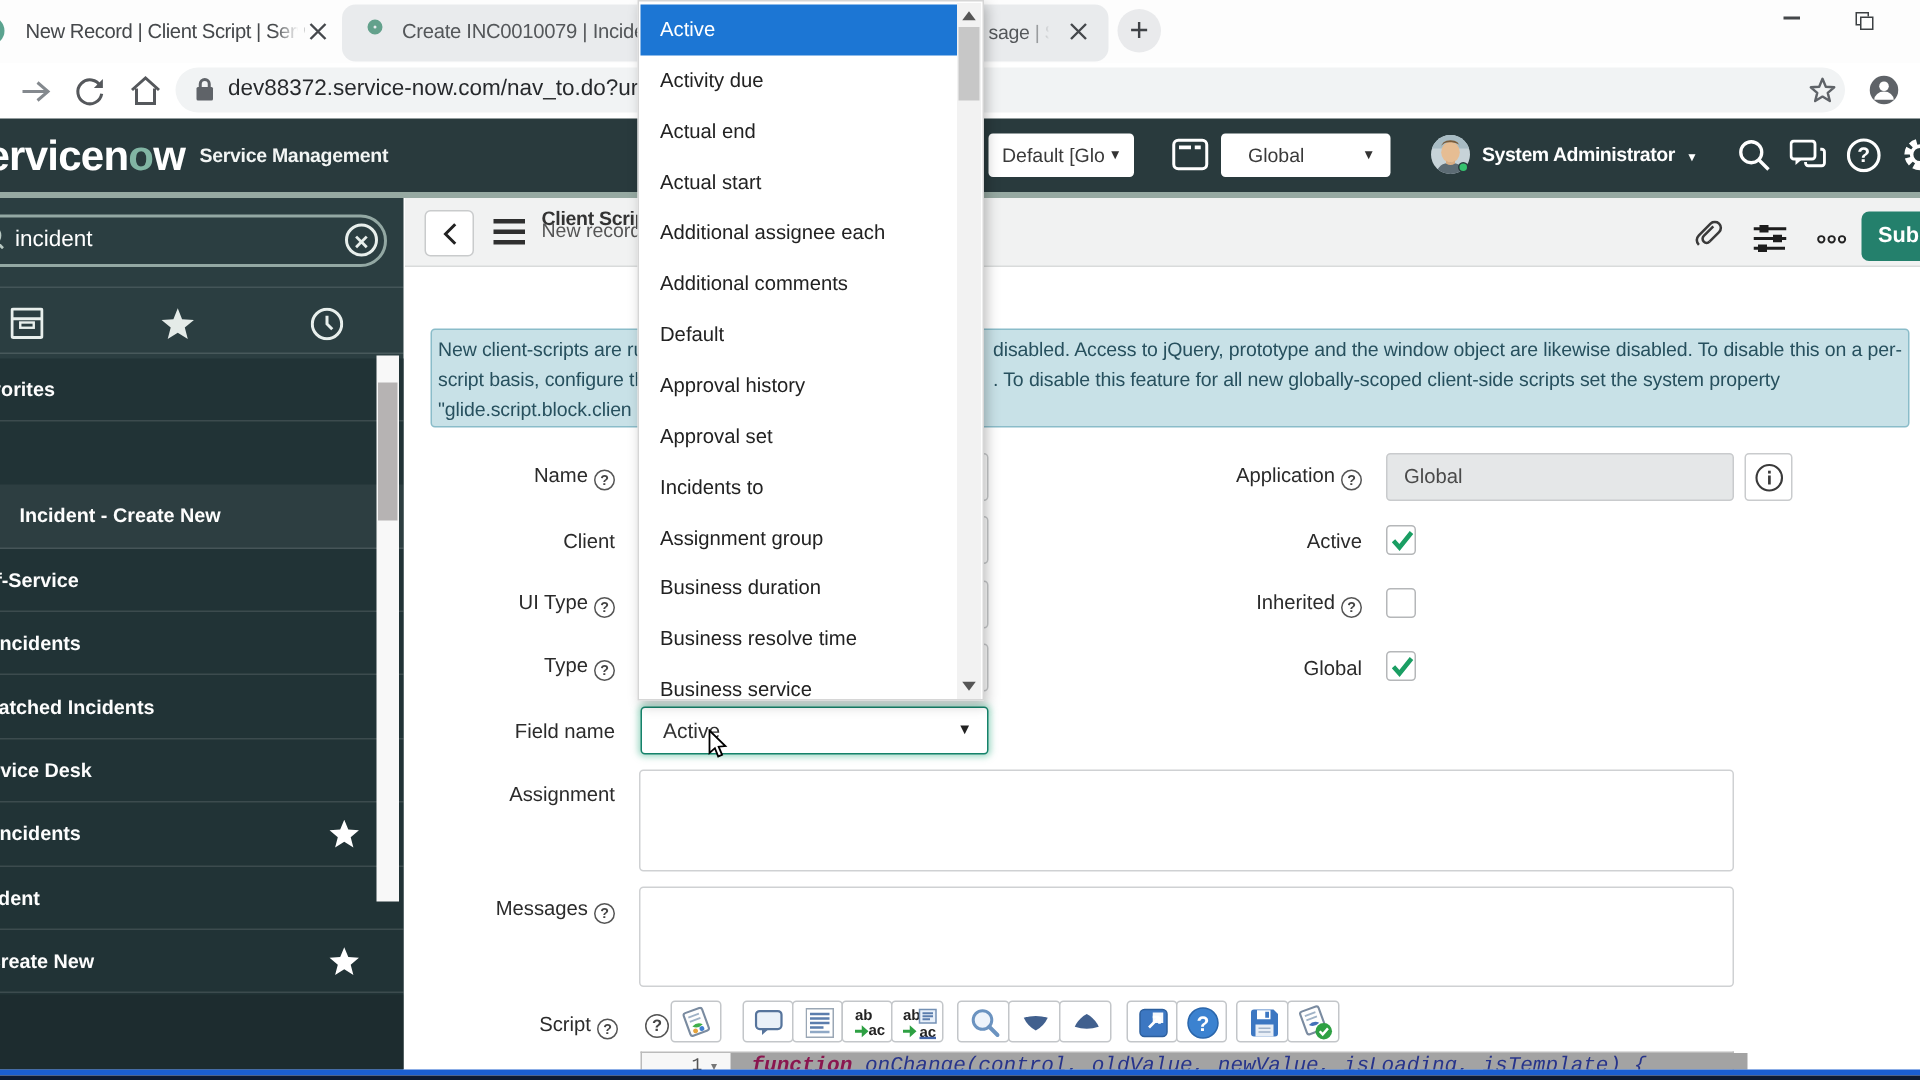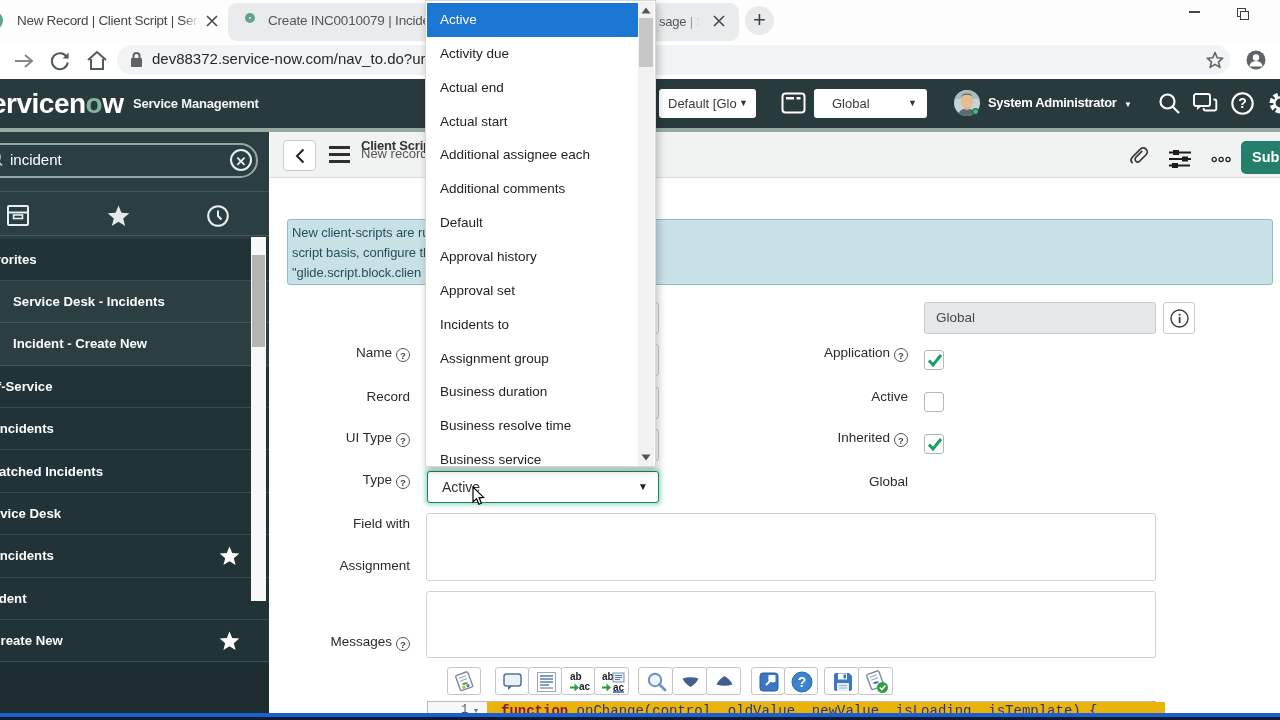--- a/index.html
+++ b/index.html
@@ -66,37 +66,37 @@
 #hamb div { position:absolute; left:0; width:21px; height:3.4px; background:#2f2f2f; }
 #title1 { position:absolute; left:91px; top:6px; font-size:13px; letter-spacing:-0.2px; font-weight:bold; color:#333; }
 #title2 { position:absolute; left:91px; top:14px; font-size:13px; color:#555; }
 #subm { position:absolute; left:971px; top:9px; width:39px; height:33px; background:#24806c; border-radius:5px 0 0 5px; color:#fff; font-weight:bold; font-size:14.5px; line-height:33px; padding-left:11px; }
 #dots3 { position:absolute; left:941px; top:24px; }
 
 #banner { position:absolute; left:17px; top:87px; width:986px; height:66px; background:#c8e1e7; border:1px solid #8abcc9; border-radius:3px; }
 .bline { position:absolute; white-space:nowrap; font-size:13px; letter-spacing:-0.08px; color:#27505e; }
 
 
-.flabel { position:absolute; font-size:13.5px; color:#2b2b2b; white-space:nowrap;margin-top:36px; }
+.flabel { position:absolute; font-size:13.5px; color:#2b2b2b; white-space:nowrap; }
 .qm { display:inline-block; width:14px; height:14px; border:1.2px solid #555; border-radius:50%; font-size:9.5px; line-height:13px; text-align:center; color:#444; font-weight:bold; vertical-align:-2px; margin-left:4px; }
 .finput { position:absolute; left:157px; width:232px; height:32px; background:#fff; border:1px solid #c9cbcd; border-radius:3px; }
 #fieldsel { position:absolute; left:157px; top:339px; width:232px; height:32px; background:#fff; border:1px solid #15826a; border-radius:3px; box-shadow:0 0 4px 1.5px rgba(73,181,145,0.5); font-size:14px; color:#333; line-height:30px; padding-left:14px; }
 #fieldsel .arr { position:absolute; right:10px; top:0px; font-size:10px; color:#222; line-height:30px; }
 #appinput { position:absolute; left:654px; top:170px; width:232px; height:32px; background:#e5e7e8; border:1px solid #c9cbcd; border-radius:3px; font-size:13.5px; color:#4a4a4a; line-height:30px; padding-left:11px; }
 #infobtn { position:absolute; left:893px; top:170px; width:32px; height:32px; background:#fff; border:1px solid #c9cbcd; border-radius:3px; }
 .cbox { position:absolute; left:654px; width:20px; height:20px; background:#fff; border:1px solid #b5b7b9; border-radius:3px; }
 textarea.ta { position:absolute; left:156px; width:730px; background:#fff; border:1px solid #cfd1d3; border-radius:3px; resize:none; }
 
 
 .tbtn { position:absolute; top:535px; height:28px; background:#fff; border:1px solid #c3c6c9; border-radius:3px; }
 #codetop { position:absolute; left:157px; top:569px; width:729px; height:12px; border:1px solid #bbb; border-bottom:none; background:#fff; }
 #gutter { position:absolute; left:158px; top:570px; width:59px; height:11px; background:#f7f7f7; }
 #lineno { position:absolute; left:191px; top:571px; font-size:12px; color:#555; font-family:"Liberation Mono",monospace; }
 #fold { position:absolute; left:204px; top:574px; font-size:8px; color:#777; }
-#codeline { position:absolute; left:217px; top:570px; width:678px; height:11px; background:#eab308; overflow:hidden; }
+#codeline { position:absolute; left:217px; top:570px; width:678px; height:11px; background:#a3a3a3; overflow:hidden;font-style:italic; }
 #codetext { position:absolute; left:14px; top:1px; font-family:"Liberation Mono",monospace; font-size:14px; white-space:pre; }
 
 
 #bluebar { left:0; top:713px; width:1280px; height:3.5px; background:#1b5fd0; }
 #navybar { left:0; top:716.5px; width:1280px; height:3.5px; background:#0e1b31; }
 
 
 #dropdown { left:425px; top:0; width:231px; height:467px; background:#fff; border:1px solid #d6d6d6; box-shadow:2px 3px 8px rgba(0,0,0,0.25); }
 .opt { position:absolute; left:1px; width:212px; height:34px; font-size:13.5px; color:#222; line-height:34px; padding-left:13px; }
 #opt0 { background:#1c76d4; color:#fff; top:3px; }
@@ -222,23 +222,20 @@
     <svg class="sb-ico" style="left:207px" width="22" height="22">
       <circle cx="11" cy="11" r="9.8" fill="none" stroke="#e8efec" stroke-width="2"></circle>
       <path d="M11 5.5 V11 L14.5 14.5" stroke="#e8efec" stroke-width="2" fill="none"></path>
     </svg>
     <div id="sb-sep1"></div>
       <div style="position:absolute;left:0;top:59px;width:270px;height:1px;background:rgba(255,255,255,0.12)"></div>
     <div id="sb-list">
         <div class="sbrow" style="top:0px;">
           <span class="txt" style="left:-22px">Favorites</span>
         </div>
-        <div class="sbrow" style="top:42.4px;background:rgba(255,255,255,0.055);">
-          <span class="txt" style="left:13px">Service Desk - Incidents</span>
-        </div>
         <div class="sbrow" style="top:84.8px;background:rgba(255,255,255,0.055);">
           <span class="txt" style="left:13px">Incident - Create New</span>
         </div>
         <div class="sbrow" style="top:127.19999999999999px;">
           <span class="txt" style="left:-23px">Self-Service</span>
         </div>
         <div class="sbrow" style="top:169.6px;">
           <span class="txt" style="left:-4px">Incidents</span>
         </div>
         <div class="sbrow" style="top:212px;">
@@ -304,28 +301,30 @@
       <svg id="dots3" width="22" height="7">
         <circle cx="3.2" cy="3.5" r="2.1" stroke="#222" stroke-width="1.3" fill="none"></circle>
         <circle cx="10.1" cy="3.5" r="2.1" stroke="#222" stroke-width="1.3" fill="none"></circle>
         <circle cx="17" cy="3.5" r="2.1" stroke="#222" stroke-width="1.3" fill="none"></circle>
       </svg>
       <div id="subm">Subm</div>
     </div>
 
     <div id="banner"></div>
     <div class="bline" style="left:22px; top:93px; width:360px; overflow:hidden;">New client-scripts are run in 'strict' mode, with direct DOM access</div>
+    <div class="bline" style="left:392px; top:93px;">disabled. Access to jQuery, prototype and the window object are likewise disabled. To disable this on a per-</div>
     <div class="bline" style="left:22px; top:113px;">script basis, configure the "Isolate script" field in each</div>
+    <div class="bline" style="left:392px; top:113px;">. To disable this feature for all new globally-scoped client-side scripts set the system property</div>
     <div class="bline" style="left:22px; top:133px;">"glide.script.block.clien</div>
 
     <div class="flabel" style="right:870px; top:177px;">Name<span class="qm">?</span></div>
-    <div class="flabel" style="right:870px; top:221px;">Record</div>
+    <div class="flabel" style="right:870px; top:221px;">Client</div>
     <div class="flabel" style="right:870px; top:261.5px;">UI Type<span class="qm">?</span></div>
     <div class="flabel" style="right:870px; top:304px;">Type<span class="qm">?</span></div>
-    <div class="flabel" style="right:870px; top:348px;">Field with</div>
+    <div class="flabel" style="right:870px; top:348px;">Field name</div>
     <div class="finput" style="top:170px"></div>
     <div class="finput" style="top:212px"></div>
     <div class="finput" style="top:255px"></div>
     <div class="finput" style="top:297px"></div>
     <div id="fieldsel">Active<span class="arr">▼</span></div>
 
     <div class="flabel" style="right:372px; top:177px;">Application<span class="qm">?</span></div>
     <div class="flabel" style="right:372px; top:221px;">Active</div>
     <div class="flabel" style="right:372px; top:261.5px;">Inherited<span class="qm">?</span></div>
     <div class="flabel" style="right:372px; top:306px;">Global</div>

